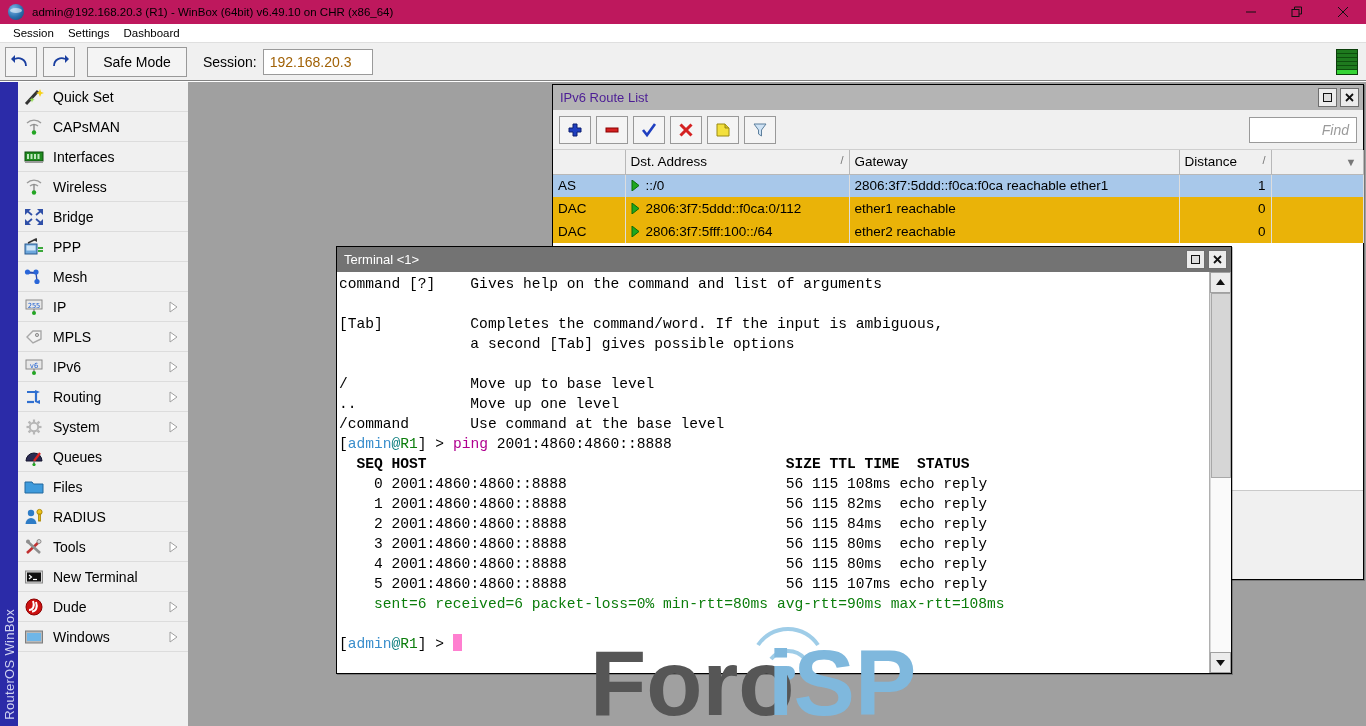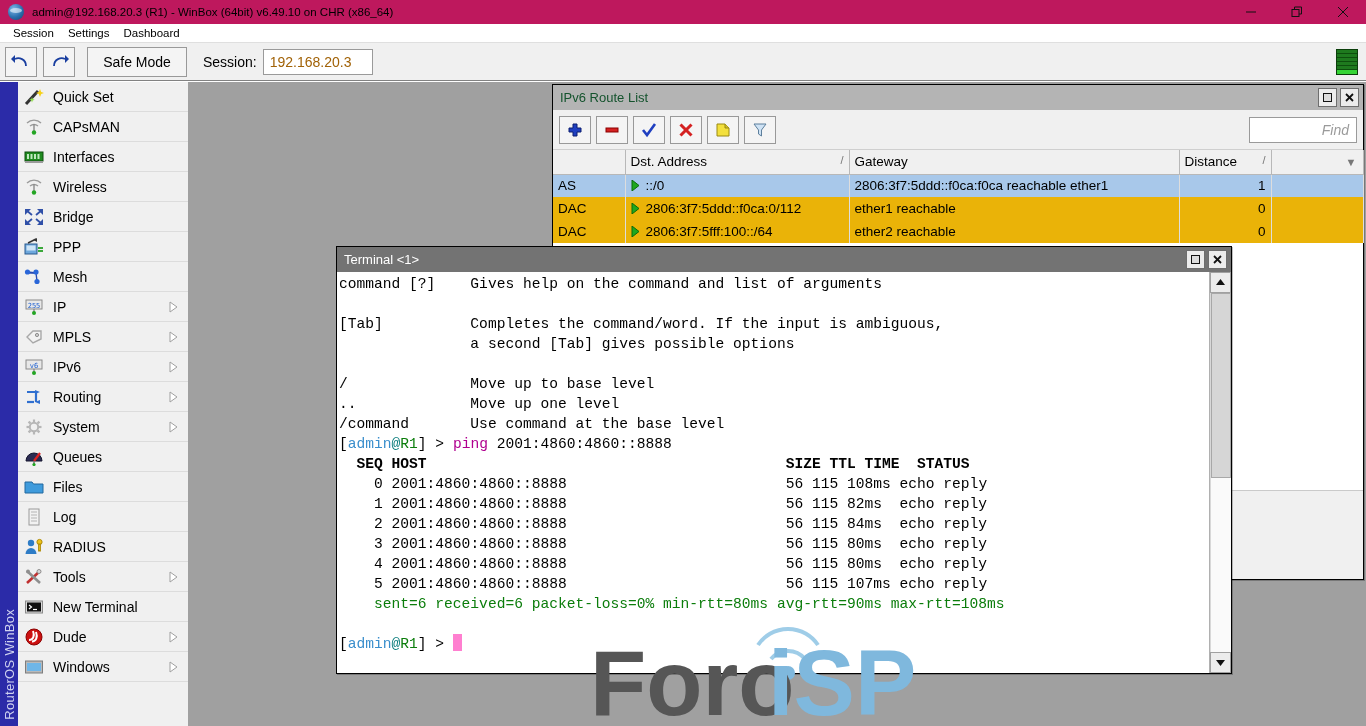--- a/index.html
+++ b/index.html
@@ -155,21 +155,21 @@
     background: #f0f0f0;
     border: 1px solid #000;
     box-shadow: 1px 1px 0 rgba(0,0,0,.25);
   }
   .win-title {
     height: 25px;
     display: flex; align-items: center;
     padding-left: 7px;
     font-size: 13px;
   }
-  .win-title.inactive { background: #b4b4b4; color: #14532d; }
+  .win-title.inactive { background: #b4b4b4; color: #4c1d95; }
   .win-title.active   { background: #737373; color: #ffffff; }
   .win-ctrls { margin-left: auto; display: flex; gap: 3px; padding-right: 4px; }
   .wc {
     width: 19px; height: 19px;
     border: 1px solid #6e6e6e;
     background: #ececec;
     display: flex; align-items: center; justify-content: center;
   }
   .wc svg { display:block; }
 
@@ -535,34 +535,20 @@
 
       <div class="menu-row">
         <span class="mi-icon">
           <svg width="20" height="18" viewBox="0 0 20 18">
             <path d="M1 4 L8 4 L9.5 6 L19 6 L19 15 L1 15 Z" fill="#3f9bdc" stroke="#23689e"></path>
           </svg>
         </span>
         <span class="mi-label">Files</span>
       </div>
 
-      <div class="menu-row">
-        <span class="mi-icon">
-          <svg width="20" height="18" viewBox="0 0 20 18">
-            <rect x="5" y="1" width="10" height="16" fill="#f2f2f2" stroke="#9a9a9a"></rect>
-            <g stroke="#b4b4b4" stroke-width="1">
-              <line x1="7" y1="4" x2="13" y2="4"></line>
-                <line x1="7" y1="7" x2="13" y2="7"></line>
-              <line x1="7" y1="10" x2="13" y2="10"></line>
-                <line x1="7" y1="13" x2="13" y2="13"></line>
-            </g>
-          </svg>
-        </span>
-        <span class="mi-label">Log</span>
-      </div>
 
       <div class="menu-row">
         <span class="mi-icon">
           <svg width="20" height="18" viewBox="0 0 20 18">
             <circle cx="7" cy="5" r="3.2" fill="#2e7cc6"></circle>
             <path d="M1.5 16 A5.5 6 0 0 1 12.5 16 Z" fill="#2e7cc6"></path>
             <circle cx="15.5" cy="4" r="2.6" fill="#f0c419" stroke="#b08c0a"></circle>
             <rect x="14.6" y="6" width="1.8" height="7" fill="#f0c419" stroke="#b08c0a"></rect>
           </svg>
         </span>

